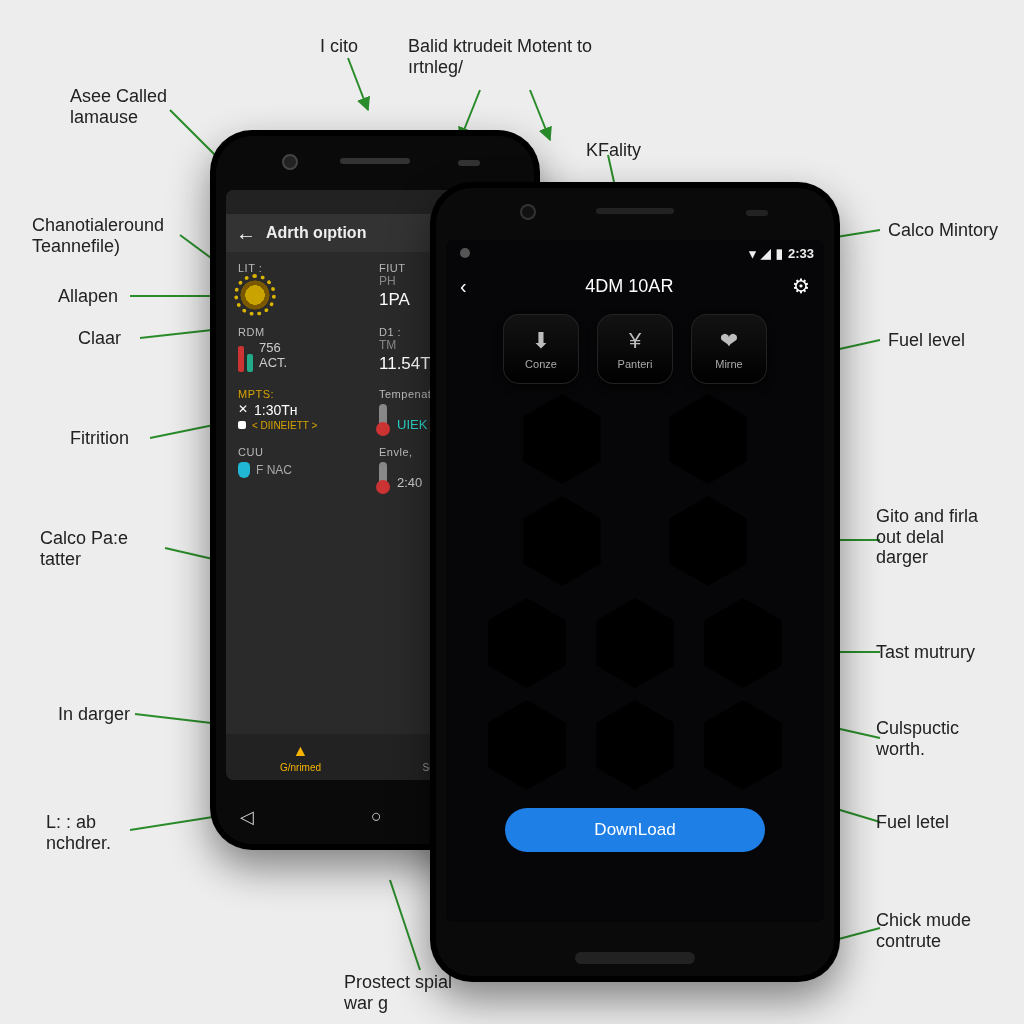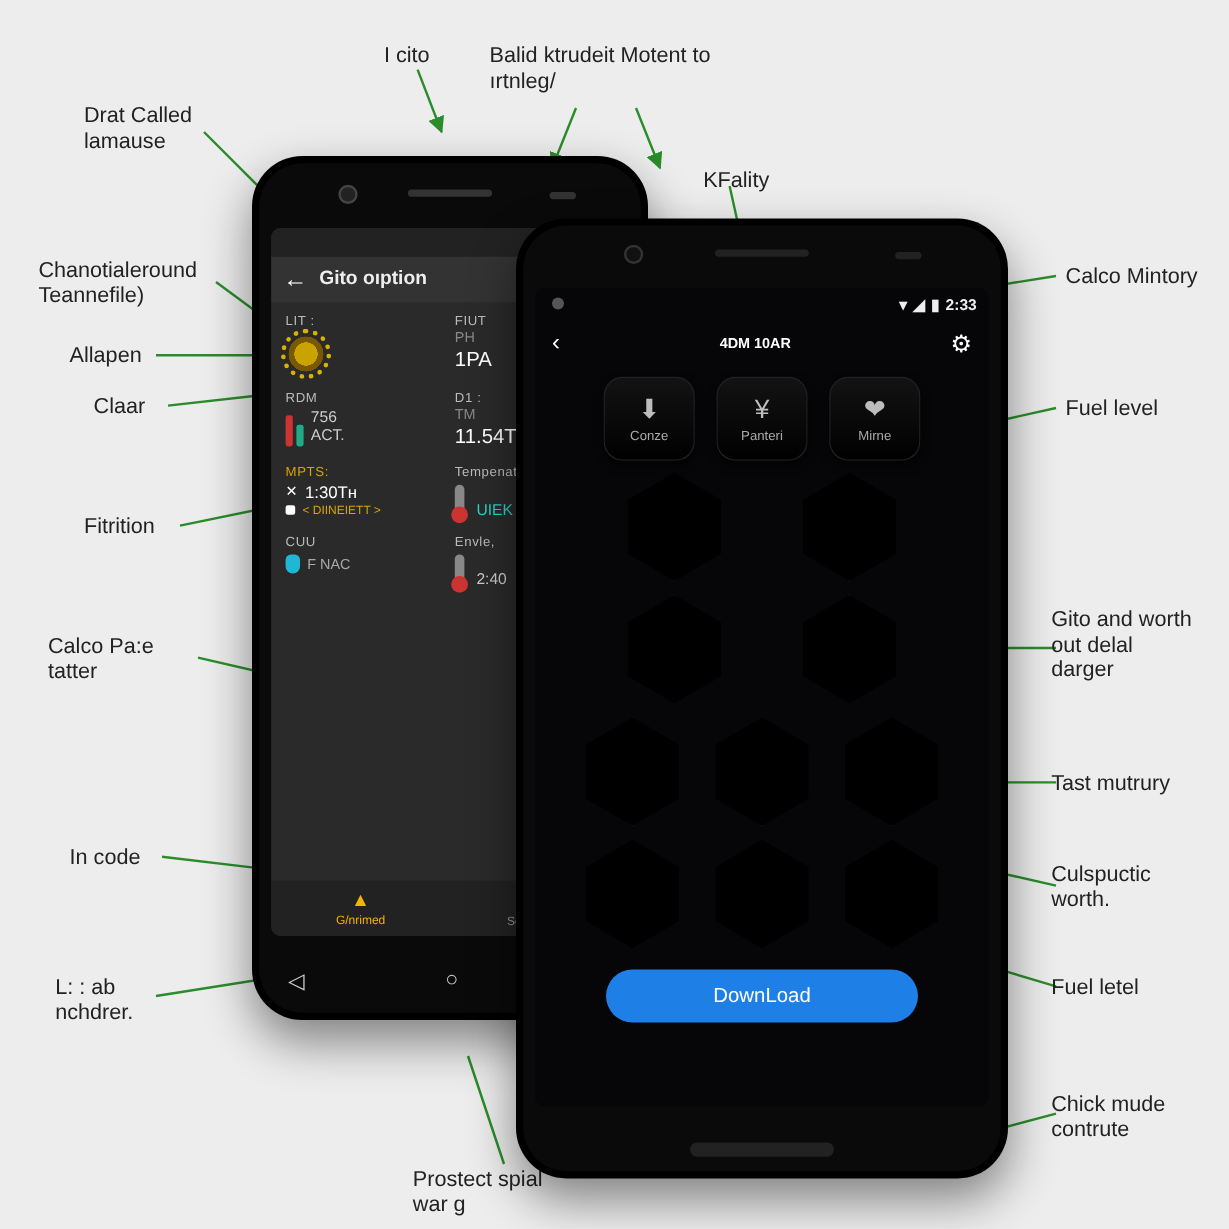--- a/index.html
+++ b/index.html
@@ -46,21 +46,21 @@
   .navkeys{position:absolute;left:30px;right:30px;bottom:22px;display:flex;justify-content:space-between;color:#ccc;font-size:18px}
   
   #phoneB{left:430px;top:182px;width:410px;height:800px}
   #phoneB .screen{left:16px;right:16px;top:58px;bottom:60px;background:#060608}
   #phoneB .speaker{position:absolute;top:26px;left:50%;transform:translateX(-50%);width:78px;height:6px;border-radius:3px;background:#222}
   #phoneB .cam{position:absolute;top:22px;left:90px;width:12px;height:12px;border-radius:50%;background:#111;border:2px solid #333}
   #phoneB .sens{position:absolute;top:28px;right:72px;width:22px;height:6px;border-radius:3px;background:#222}
   #phoneB .homebar{position:absolute;bottom:18px;left:50%;transform:translateX(-50%);width:120px;height:12px;border-radius:8px;background:#222}
   .sbarB{height:26px;display:flex;align-items:center;justify-content:flex-end;gap:5px;padding:0 10px;color:#eee;font-size:13px;font-weight:600}
   .hdrB{height:40px;display:flex;align-items:center;justify-content:space-between;padding:0 14px;color:#fff}
-  .hdrB .ttl{font-size:12px;font-weight:700}
+  .hdrB .ttl{font-size:18px;font-weight:400}
   .hdrB .lft,.hdrB .rgt{font-size:20px}
   
   .rowTiles{display:flex;justify-content:center;gap:18px;margin:8px 0}
   .tile{width:76px;height:70px;border-radius:16px;background:linear-gradient(180deg,#131313,#000);box-shadow:inset 0 0 0 1px #222,0 4px 8px rgba(0,0,0,.6);display:flex;flex-direction:column;align-items:center;justify-content:center;color:#ddd}
   .tile .ic{font-size:22px;color:#bdbdbd}
   .tile .tl{font-size:11px;margin-top:4px;color:#aaa}
   .hex{width:86px;height:94px;background:#000;position:relative;display:flex;flex-direction:column;align-items:center;justify-content:center;color:#ddd;clip-path:polygon(50% 2%,95% 26%,95% 74%,50% 98%,5% 74%,5% 26%)}
   .hex.glow{filter:drop-shadow(0 0 8px #2a7bd6)}
   .hex.glow:before{content:"";position:absolute;inset:0;clip-path:inherit;border:0;background:linear-gradient(#000,#000) padding-box;box-shadow:inset 0 0 0 2px #2a7bd6}
   .hex .big{font-size:24px;font-weight:700;color:#fff}
@@ -108,38 +108,38 @@
   <polyline class="green-line" points="880,928 760,960"></polyline>
 
   <line class="green-line arrow" x1="475" y1="300" x2="555" y2="300"></line>
 </svg>
 
 <div class="callout" style="left:320px;top:36px">I cito</div>
 <div class="callout" style="left:408px;top:36px">Balid ktrudeit Motent to
 ırtnleg/</div>
 <div class="callout" style="left:586px;top:140px">KFality</div>
 
-<div class="callout" style="left:70px;top:86px">Drat Called
+<div class="callout" style="left:70px;top:86px">Asee Called
 lamause</div>
 <div class="callout" style="left:32px;top:215px">Chanotialeround
 Teannefile)</div>
 <div class="callout" style="left:58px;top:286px">Allapen</div>
 <div class="callout" style="left:78px;top:328px">Claar</div>
 <div class="callout" style="left:70px;top:428px">Fitrition</div>
 <div class="callout" style="left:40px;top:528px">Calco Pa:e
 tatter</div>
-<div class="callout" style="left:58px;top:704px">In code</div>
+<div class="callout" style="left:58px;top:704px">In darger</div>
 <div class="callout" style="left:46px;top:812px">L: : ab
 nchdrer.</div>
 <div class="callout" style="left:344px;top:972px">Prostect spial
 war g</div>
 
 <div class="callout" style="left:888px;top:220px">Calco Mintory</div>
 <div class="callout" style="left:888px;top:330px">Fuel level</div>
-<div class="callout" style="left:876px;top:506px">Gito and worth
+<div class="callout" style="left:876px;top:506px">Gito and firla
 out delal
 darger</div>
 <div class="callout" style="left:876px;top:642px">Tast mutrury</div>
 <div class="callout" style="left:876px;top:718px">Culspuctic
 worth.</div>
 <div class="callout" style="left:876px;top:812px">Fuel letel</div>
 <div class="callout" style="left:876px;top:910px">Chick mude
 contrute</div>
 
 <div id="phoneA" class="phone">
@@ -150,21 +150,21 @@
 
   <div class="screen">
     <div class="sbarA">
       <span>▾</span>
       <span>◢</span>
       <span>▮</span>
       <span>10:3%</span>
     </div>
     <div class="titlebarA">
       <span class="backArrow">←</span>
-      <span class="ttl">Gito oıption</span>
+      <span class="ttl">Adrth oıption</span>
     </div>
 
     <div class="dashA">
       <div class="cellA">
         <div class="lab">LIT :</div>
         <div class="gearIcon" style="margin-top:4px"></div>
       </div>
 
       <div class="cellA">
         <div class="lab">FIUT</div>

